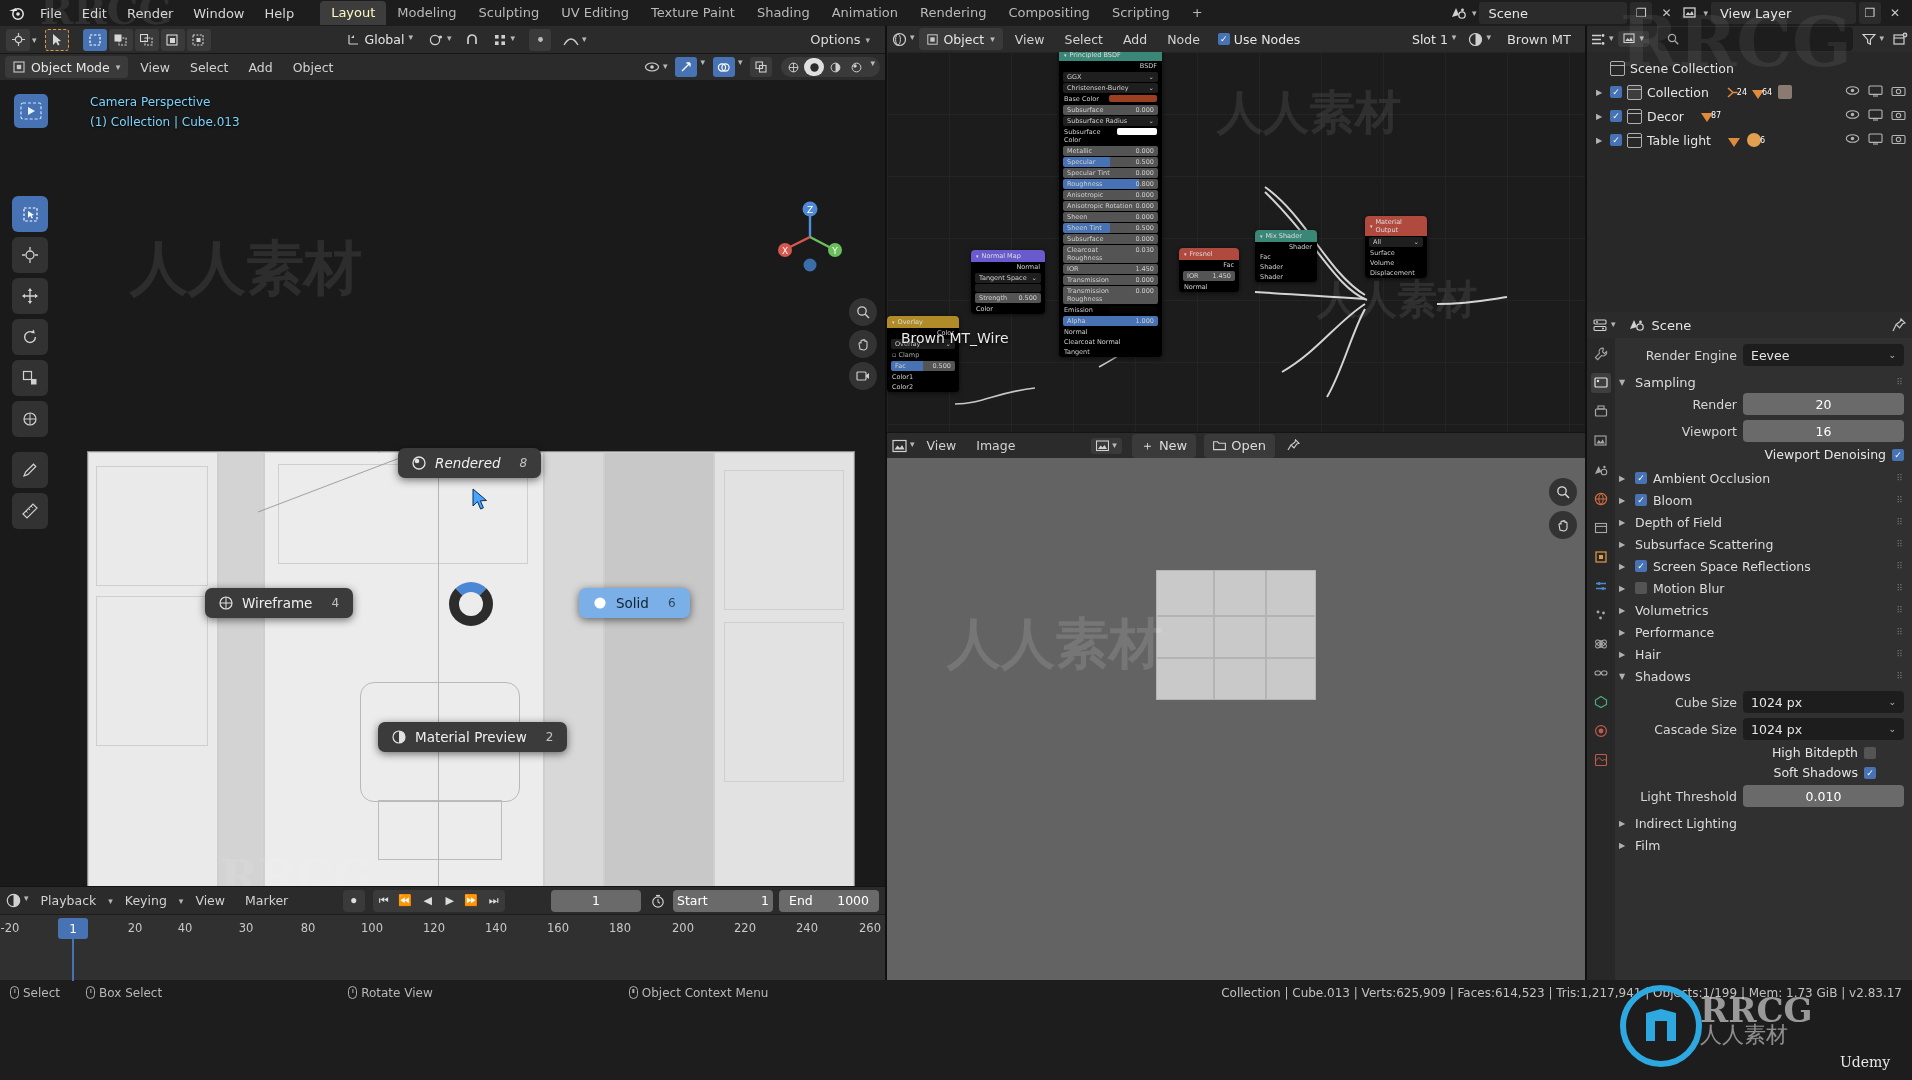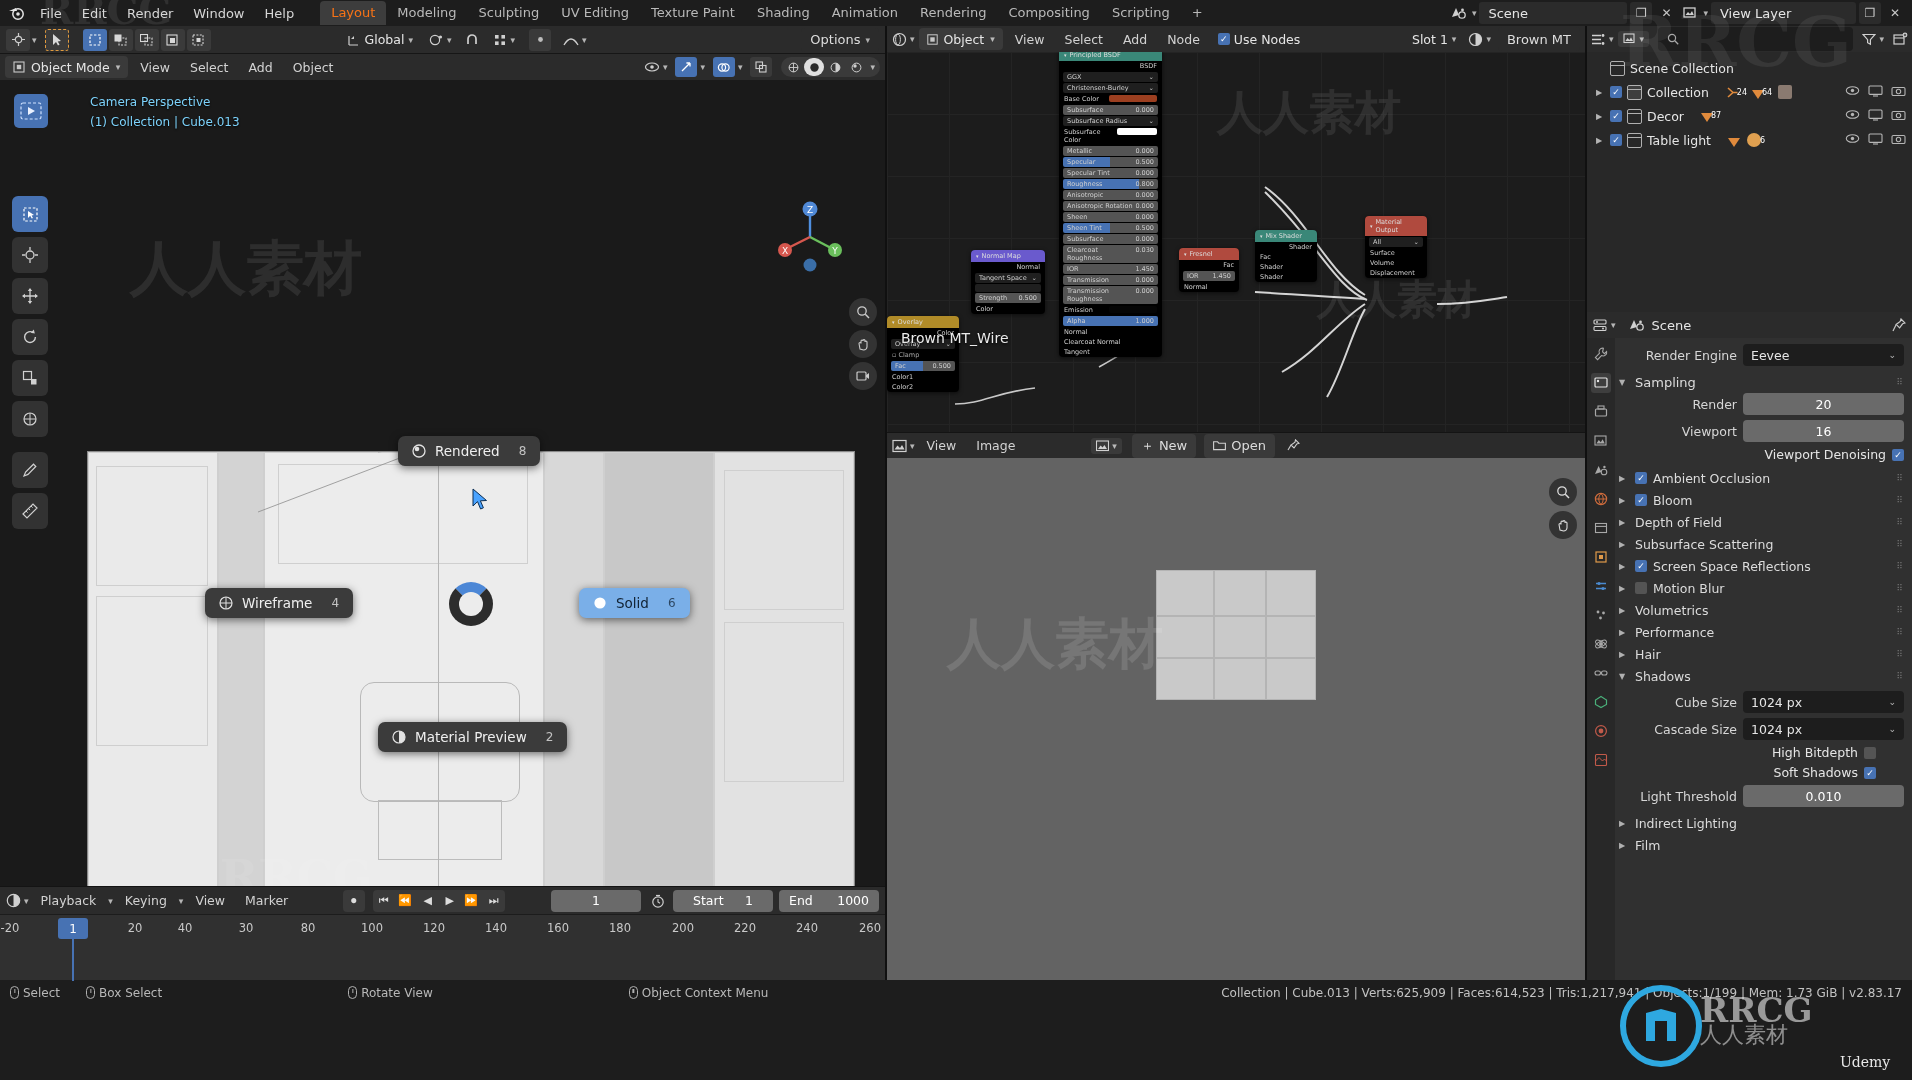--- a/index.html
+++ b/index.html
@@ -1,38 +1,38 @@
 <!DOCTYPE html>
 <html><head>
 <meta charset="utf-8">
 <style>
   * { box-sizing: border-box; margin:0; padding:0; }
   html,body{ width:1912px; height:1080px; overflow:hidden;
     background:#1d1d1d; color:#e5e5e5;
     font-family:"DejaVu Sans","Liberation Sans",sans-serif; font-size:13px; }
 
   
-  .row{ display:flex; align-items:center; }
+  .row{ display:flex; align-items:flex-start; }
   .sp{ flex:1 1 auto; }
   .btn{ display:flex; align-items:center; gap:5px; padding:3px 9px; border-radius:4px;
         background:#2b2b2b; color:#dcdcdc; white-space:nowrap; height:24px; }
   .fld{ background:#1d1d1d; border-radius:4px; padding:3px 9px; height:24px;
         display:flex; align-items:center; color:#dedede; }
   .num{ background:#6a6a6a; border-radius:4px; height:22px; display:flex; align-items:center;
         justify-content:center; color:#fff; font-size:12.5px; }
   .chev{ font-size:9px; opacity:.75; }
   .ico{ display:inline-flex; align-items:center; justify-content:center; }
 
   
   #topbar{ height:26px; background:#1d1d1d; display:flex; align-items:center;
            padding:0 6px; gap:0px; position:relative; }
   #topbar .m{ padding:2px 10px; font-size:13px; color:#d6d6d6; border-radius:3px; }
   .tabs{ display:flex; align-items:center; margin-left:16px; }
   .tab{ padding:4px 11px 5px; font-size:13px; color:#b9b9b9; border-radius:4px 4px 0 0; }
-  .tab.on{ background:#3d3d3d; color:#f97316; }
+  .tab.on{ background:#3d3d3d; color:#fef9c3; }
   .blender-logo{ width:20px;height:20px;margin-right:4px; }
   .topright{ position:absolute; right:6px; display:flex; align-items:center; gap:3px; }
   .namefield{ background:#2b2b2b; border-radius:3px; height:22px; display:flex;
               align-items:center; padding:0 9px; font-size:13px; }
   .sqbtn{ width:22px;height:22px; background:#2b2b2b; border-radius:3px;
           display:flex;align-items:center;justify-content:center; font-size:12px; color:#c8c8c8;}
 
   
   #main{ display:flex; height:954px; }
   #leftcol{ width:885px; display:flex; flex-direction:column; }
@@ -529,21 +529,21 @@
             </svg>
           </div>
         <div class="rbtn">
           <svg width="14" height="12" viewBox="0 0 14 12">
               <rect x="1" y="2" width="9" height="8" rx="1" fill="none" stroke="#ccc" stroke-width="1.2"></rect>
               <path d="M10 5.2 L13 3 L13 9 L10 6.8 Z" fill="#ccc"></path>
             </svg>
           </div>
       </div>
 
-      <div class="pie" style="left:398px;top:356px;">
+      <div class="pie" style="left:398px;top:368px;font-style:italic;">
         <span class="ico">
           <svg width="14" height="14" viewBox="0 0 14 14">
               <circle cx="7" cy="7" r="6" fill="none" stroke="#e2e2e2" stroke-width="1.3"></circle>
               <circle cx="5" cy="5" r="2.3" fill="#e2e2e2"></circle>
             </svg>
           </span>
         <span>Rendered</span>
         <span class="k">8</span>
       </div>
       <div class="pie" style="left:205px;top:508px;">
@@ -616,21 +616,21 @@
       </div>
       <div class="sp"></div>
       <div class="num" style="width:90px">1</div>
       <span class="ico" style="margin-left:6px">
         <svg width="14" height="14" viewBox="0 0 14 14">
             <circle cx="7" cy="8" r="5.2" fill="none" stroke="#d0d0d0" stroke-width="1.2"></circle>
             <path d="M7 5v3l2 1.2" stroke="#d0d0d0" stroke-width="1.1" fill="none"></path>
             <path d="M5 1.5h4" stroke="#d0d0d0" stroke-width="1.2"></path>
           </svg>
         </span>
-      <div class="num" style="width:100px;margin-left:4px;justify-content:space-between;padding:0 20px">
+      <div class="num" style="width:100px;margin-left:4px;justify-content:space-between;padding:0 4px">
         <span>Start</span>
         <span>1</span>
       </div>
       <div class="num" style="width:100px;margin-left:2px;justify-content:space-between;padding:0 10px">
         <span>End</span>
         <span>1000</span>
       </div>
     </div>
 
     <div id="tlbody">

